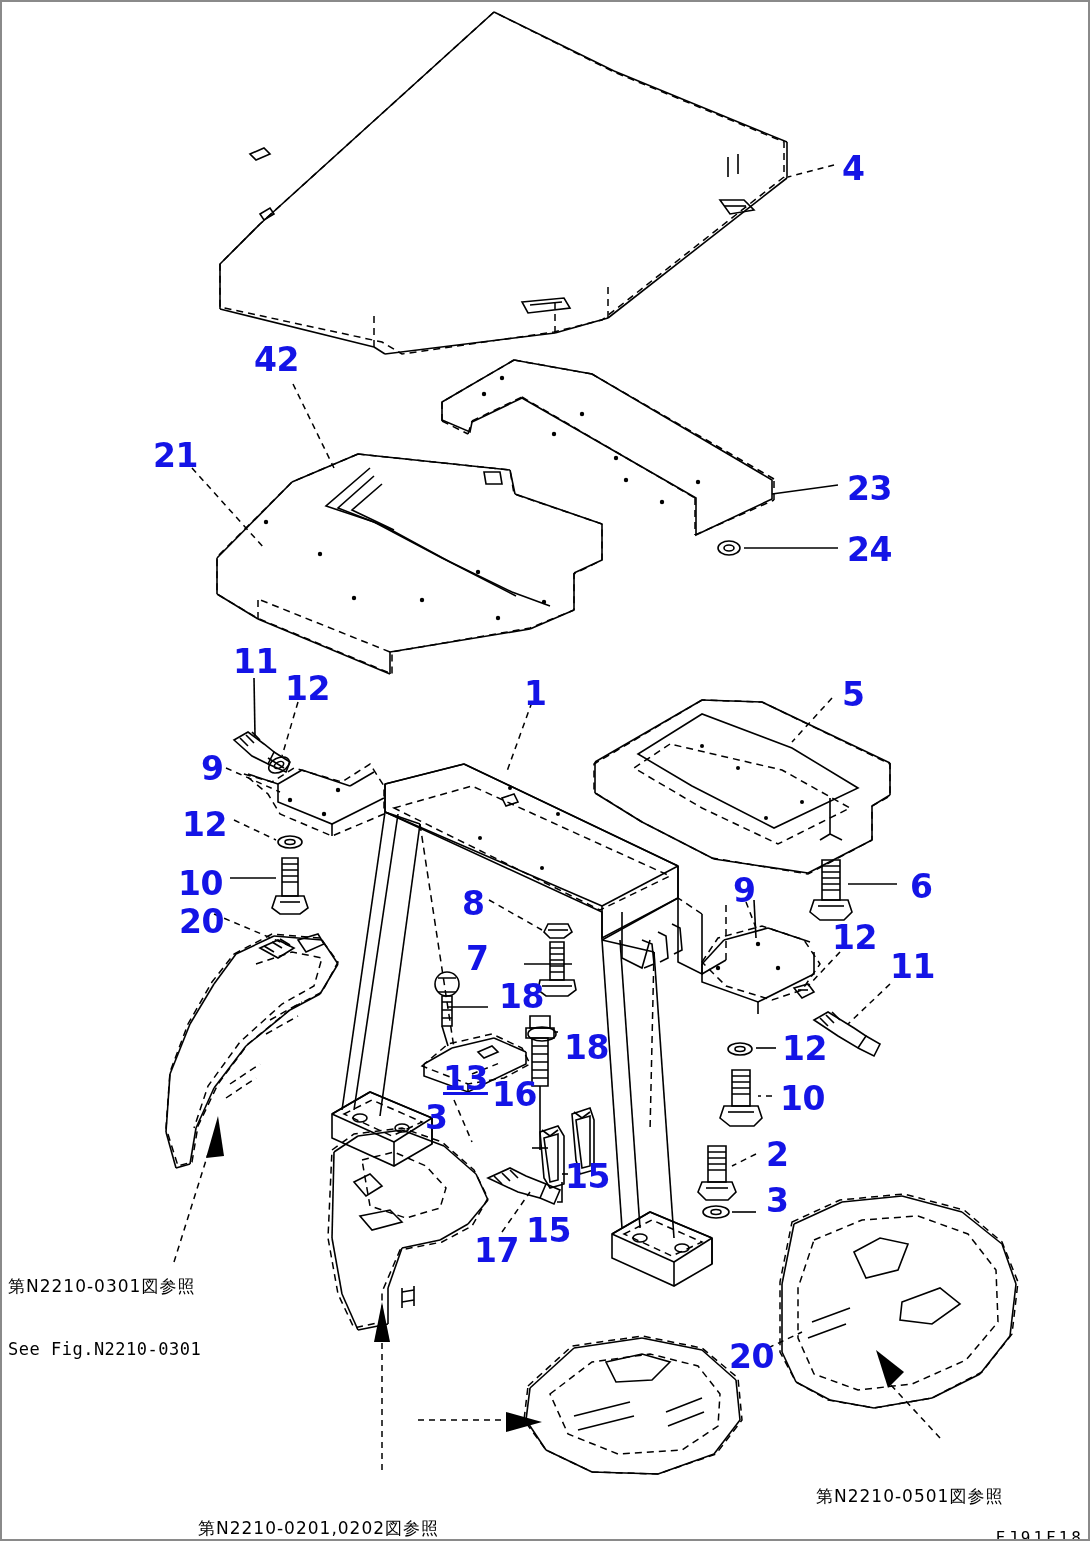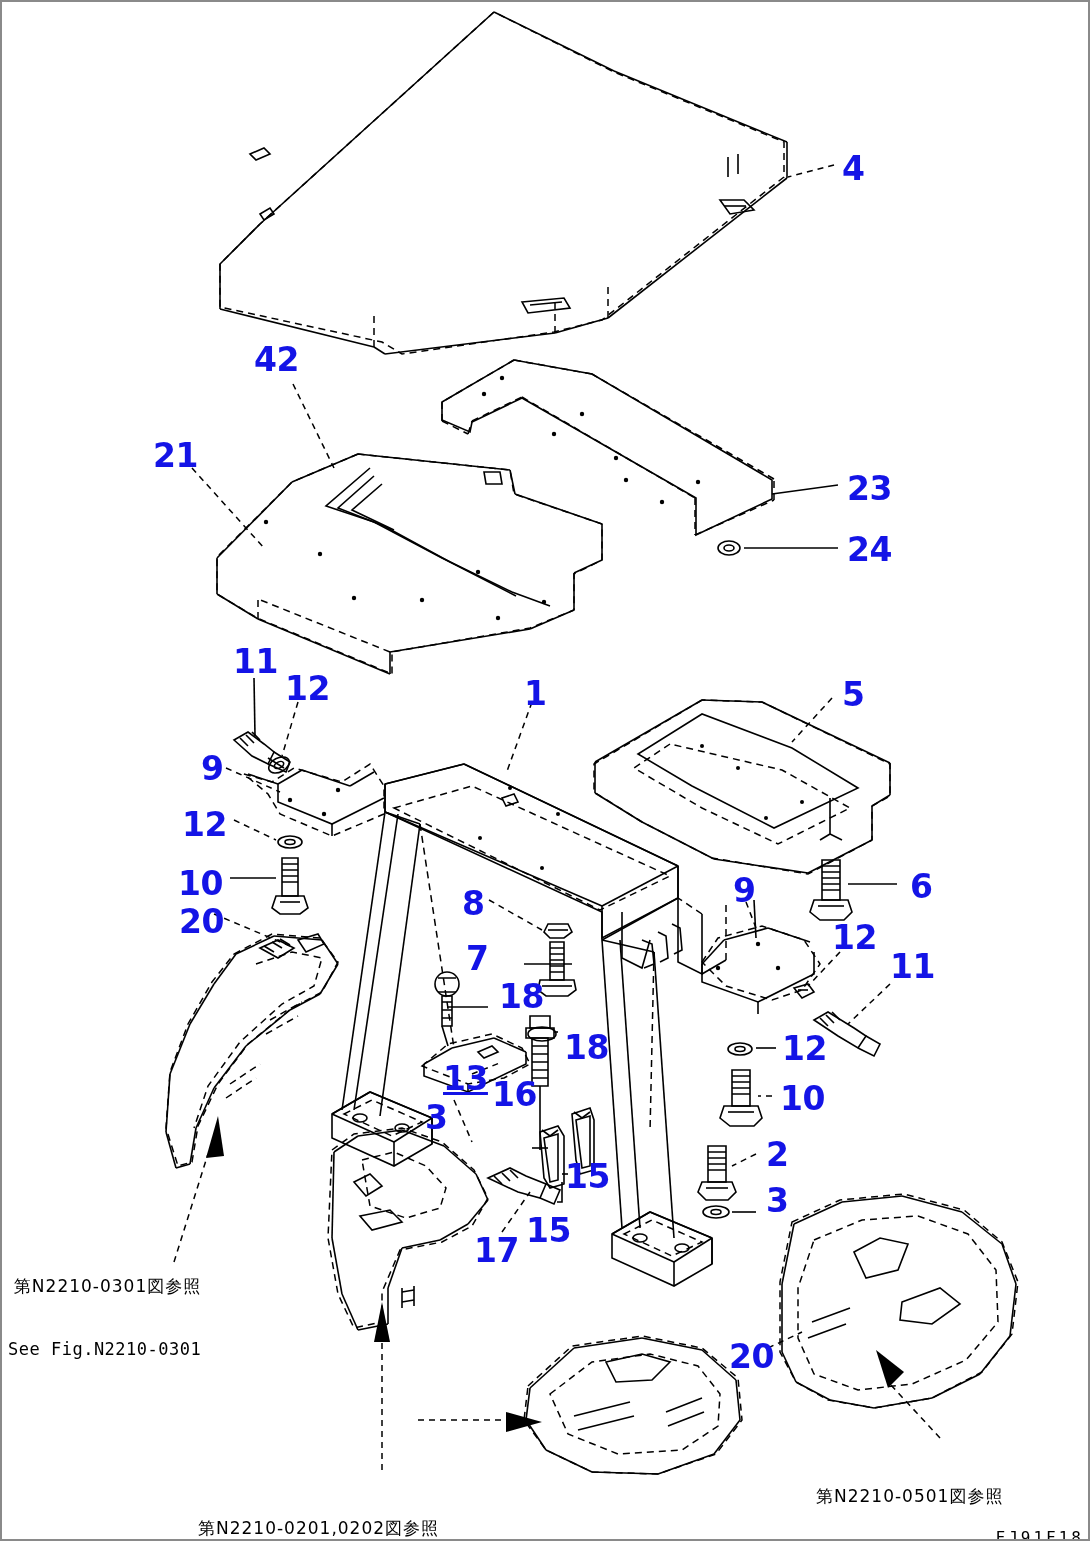--- a/index.html
+++ b/index.html
@@ -640,21 +640,21 @@
     <span class="callout" style="left:778px; top:1080px;">10</span>
     <span class="callout" style="left:441px; top:1060px;text-decoration:underline;">13</span>
     <span class="callout" style="left:423px; top:1099px;">3</span>
     <span class="callout" style="left:764px; top:1136px;">2</span>
     <span class="callout" style="left:563px; top:1158px;">15</span>
     <span class="callout" style="left:764px; top:1182px;">3</span>
     <span class="callout" style="left:524px; top:1212px;">15</span>
     <span class="callout" style="left:472px; top:1232px;">17</span>
     <span class="callout" style="left:727px; top:1338px;">20</span>
 
-    <div class="ref-note" style="left:6px; top:1232px;text-align:right;">
+    <div class="ref-note" style="left:6px; top:1232px;">
       <div class="jp">第N2210-0301図参照</div>
       <div>See Fig.N2210-0301</div>
     </div>
 
     <div class="ref-note" style="left:196px; top:1474px;">
       <div class="jp">第N2210-0201,0202図参照</div>
       
     </div>
 
     <div class="ref-note" style="left:814px; top:1442px;">

